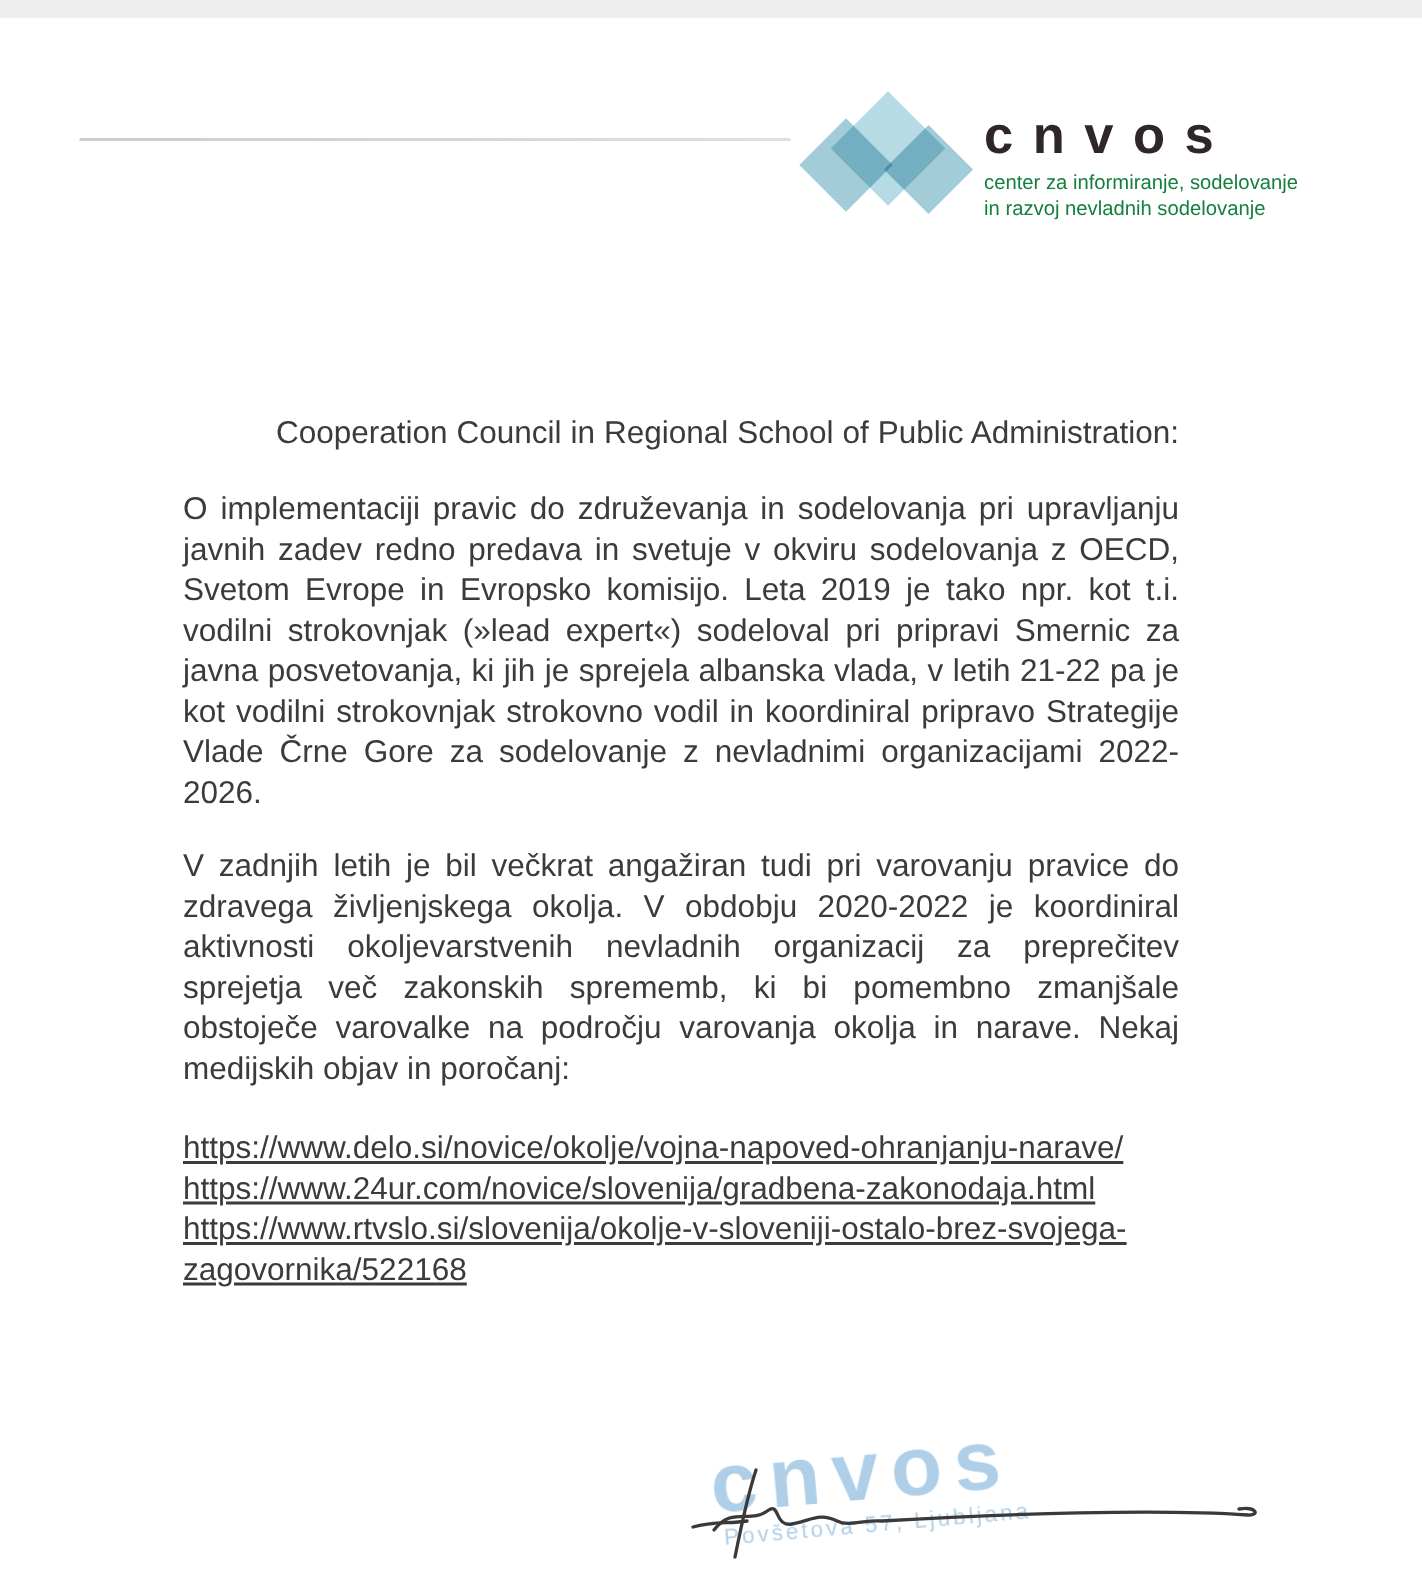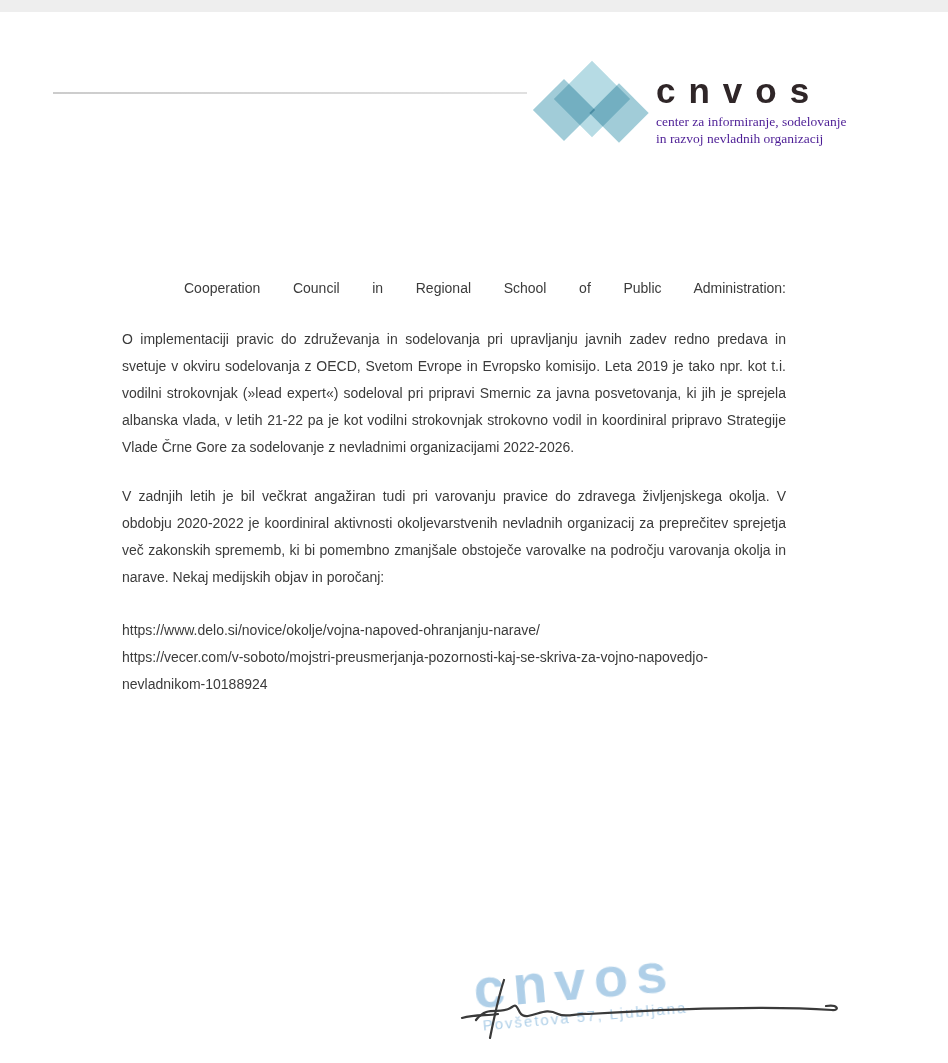--- a/index.html
+++ b/index.html
@@ -24,33 +24,33 @@
   .diamond { position:absolute; mix-blend-mode:multiply; }
   .diamond-left  { width:44px; height:44px; left:6px;  top:20px; background:#7cb9c9; opacity:.72; transform:rotate(45deg); }
   .diamond-mid   { width:54px; height:54px; left:29px; top:4px;  background:#a9d5df; opacity:.85; transform:rotate(45deg); }
   .diamond-right { width:42px; height:42px; left:62px; top:24px; background:#7cb9c9; opacity:.72; transform:rotate(45deg); }
 
   .logo-text { position:absolute; left:656px; top:62px; width:260px; }
   .wordmark {
     font-size:35px; font-weight:bold; letter-spacing:13px;
     color:#2f2628; line-height:34px; white-space:nowrap;
   }
-  .tagline { font-size:13.5px; color:#4c1d95; line-height:17px; margin-top:5px;font-family:Liberation Serif, serif; }
+  .tagline { font-size:13.5px; color:#15803d; line-height:17px; margin-top:5px; }
 
   
-  .content { position:absolute; left:122px; top:263px; width:664px; font-size:14px; line-height:27px; }
+  .content { position:absolute; left:122px; top:263px; width:664px; font-size:21px; line-height:27px; }
   .ref-block { padding-left:62px; margin-bottom:24px; }
   .ref-heading { display:block; text-align:justify; text-align-last:justify; }
   .ref-link {
     display:block; color:#2e74b5; text-decoration:underline;
     overflow-wrap:break-word;
   }
   .ref-period { color:#3b3b3b; text-decoration:none; }
   .para { text-align:justify; margin:0 0 22px 0; }
-  .url-list { margin-top:26px; }
+  .url-list { margin-top:26px;text-decoration:underline; }
   .url-line { overflow-wrap:break-word; }
 
   
   .stamp {
     position:absolute; left:474px; top:942px;
     transform:rotate(-5deg);
     color:#7fb3da; opacity:.62;
     pointer-events:none;
   }
   .stamp-wordmark {
@@ -73,37 +73,38 @@
   <div class="logo-icon">
     <div class="diamond diamond-left"></div>
     <div class="diamond diamond-mid"></div>
     <div class="diamond diamond-right"></div>
   </div>
 
   <div class="logo-text">
     <div class="wordmark">cnvos</div>
     <div class="tagline">
       <div>center za informiranje, sodelovanje</div>
-      <div>in razvoj nevladnih organizacij</div>
+      <div>in razvoj nevladnih sodelovanje</div>
     </div>
   </div>
 
   <div class="content">
 
     <div class="ref-block">
       <span class="ref-heading">Cooperation Council in Regional School of Public Administration:</span>
     </div>
 
     <p class="para">O implementaciji pravic do združevanja in sodelovanja pri upravljanju javnih zadev redno predava in svetuje v okviru sodelovanja z OECD, Svetom Evrope in Evropsko komisijo. Leta 2019 je tako npr. kot t.i. vodilni strokovnjak (»lead expert«) sodeloval pri pripravi Smernic za javna posvetovanja, ki jih je sprejela albanska vlada, v letih 21-22 pa je kot vodilni strokovnjak strokovno vodil in koordiniral pripravo Strategije Vlade Črne Gore za sodelovanje z nevladnimi organizacijami 2022-2026.</p>
 
     <p class="para">V zadnjih letih je bil večkrat angažiran tudi pri varovanju pravice do zdravega življenjskega okolja. V obdobju 2020-2022 je koordiniral aktivnosti okoljevarstvenih nevladnih organizacij za preprečitev sprejetja več zakonskih sprememb, ki bi pomembno zmanjšale obstoječe varovalke na področju varovanja okolja in narave. Nekaj medijskih objav in poročanj:</p>
 
     <div class="url-list">
       <div class="url-line">https://www.delo.si/novice/okolje/vojna-napoved-ohranjanju-narave/</div>
-      <div class="url-line">https://vecer.com/v-soboto/mojstri-preusmerjanja-pozornosti-kaj-se-skriva-za-vojno-napovedjo-nevladnikom-10188924</div>
+      <div class="url-line">https://www.24ur.com/novice/slovenija/gradbena-zakonodaja.html</div>
+      <div class="url-line">https://www.rtvslo.si/slovenija/okolje-v-sloveniji-ostalo-brez-svojega-zagovornika/522168</div>
     </div>
 
   </div>
 
   <div class="stamp">
     <div class="stamp-wordmark">cnvos</div>
     <div class="stamp-address">Povšetova 57, Ljubljana</div>
   </div>
 
   <svg class="signature-svg" width="420" height="80" viewBox="0 0 420 80">

